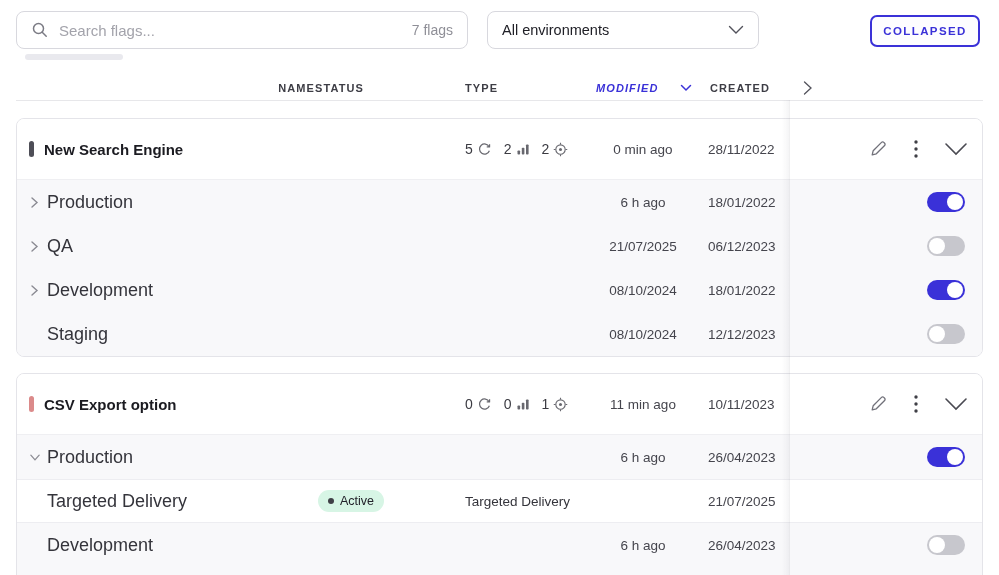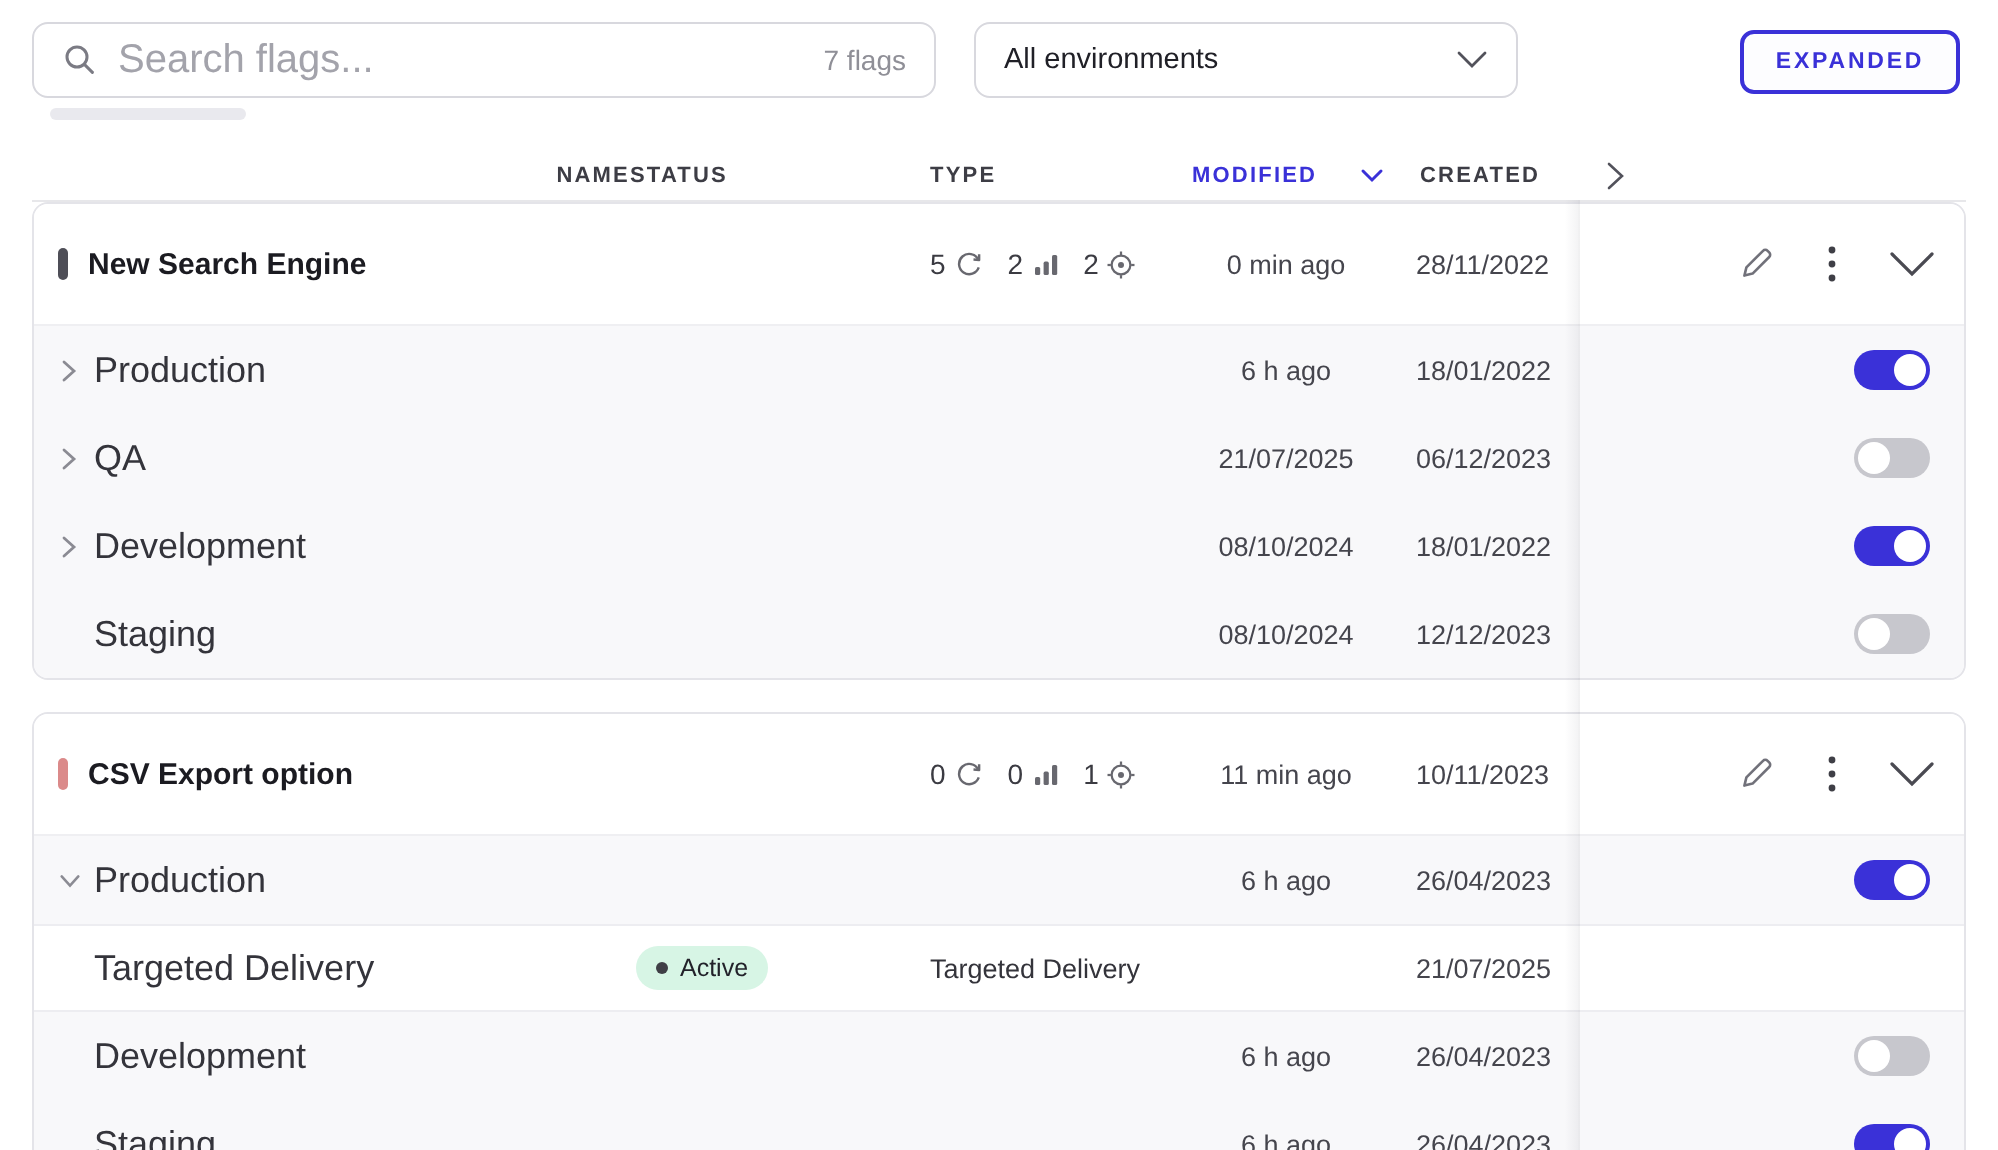--- a/index.html
+++ b/index.html
@@ -19,21 +19,21 @@
   body{
     position:relative;overflow:hidden;background:#fff;
     font-family:"Liberation Sans", sans-serif;color:var(--ink);
   }
   
   .search-box{
     position:absolute;left:16px;top:11px;width:452px;height:38px;
     border:1px solid #d8d8de;border-radius:8px;background:#fff;
     display:flex;align-items:center;padding:0 14px;gap:10px;
   }
-  .search-box .ph{font-size:20px;color:#a3a3ab;flex:1;}
+  .search-box .ph{font-size:15px;color:#a3a3ab;flex:1;}
   .search-box .cnt{font-size:14px;color:#8f8f97;}
   .env-select{
     position:absolute;left:487px;top:11px;width:272px;height:38px;
     border:1px solid #d8d8de;border-radius:8px;background:#fff;
     display:flex;align-items:center;justify-content:space-between;
     padding:0 14px;font-size:14.5px;color:#202027;
   }
   .seg{position:absolute;top:15px;right:19px;display:flex;align-items:center;height:32px;}
   .seg button{
     height:32px;background:#fff;cursor:pointer;
@@ -51,24 +51,24 @@
   .shimmer{position:absolute;left:25px;top:54px;width:98px;height:6px;border-radius:3px;background:#e9e9ee;}
   
   .table{position:absolute;left:16px;top:75px;width:967px;}
   .grid{display:grid;grid-template-columns:299px 149px 132px 92px 102px 193px;align-items:center;}
   .thead{height:26px;border-bottom:1px solid #e7e7ea;}
   .thead .h{
     font-size:11px;font-weight:bold;letter-spacing:1.1px;color:#3d3d45;
   }
   .h-name{padding-left:2px;text-align:right;}
   .h-type{padding-left:1px;}
-  .h-mod{display:flex;align-items:center;justify-content:space-between;gap:21px;color:var(--accent) !important;}
+  .h-mod{display:flex;align-items:center;justify-content:space-between;gap:21px;color:var(--accent) !important;font-style:italic;}
   .h-created{padding-left:22px;}
   .h-more{display:flex;align-items:center;padding-left:8px;}
-  .card{border:1px solid var(--border);border-radius:8px;margin-top:0;overflow:hidden;background:#fff;}
+  .card{border:1px solid var(--border);border-radius:8px;margin-top:17px;overflow:hidden;background:#fff;}
   .card2{margin-top:16px;}
   .frow{height:61px;background:#fff;border-bottom:1px solid #efeff2;cursor:pointer;}
   .erow{height:44px;background:var(--env-bg);cursor:pointer;}
   .erow.white{background:#fff;border-top:1px solid #ededf1;border-bottom:1px solid #ededf1;}
   .c-name{display:flex;align-items:center;padding-left:12px;}
   .ind{width:5px;height:16px;border-radius:2.5px;margin-right:10px;flex:none;}
   .ind1{background:var(--ind1);} .ind2{background:var(--ind2);}
   .fname{font-size:15px;font-weight:bold;color:#1b1b21;}
   .chev-cell{width:12px;margin-right:6px;display:flex;align-items:center;flex:none;}
   .ename{font-size:18px;color:#34343b;}
@@ -115,21 +115,21 @@
 <div class="env-select">
   <span>All environments</span>
   <span>
     <svg width="16" height="10" viewBox="0 0 16 10">
         <path d="M1.5 1.5 L8 8 L14.5 1.5" fill="none" stroke="#52525b" stroke-width="1.4" stroke-linecap="round"></path>
       </svg>
   </span>
 </div>
 
 <div class="seg">
-  <button class="expanded">EXPANDED</button>
+  <button class="expanded">COLLAPSED</button>
 </div>
 
 <div class="shimmer"></div>
 
 <div class="table">
 
   <div class="grid thead">
     <div class="h h-name">NAME</div>
     <div class="h">STATUS</div>
     <div class="h h-type">TYPE</div>

